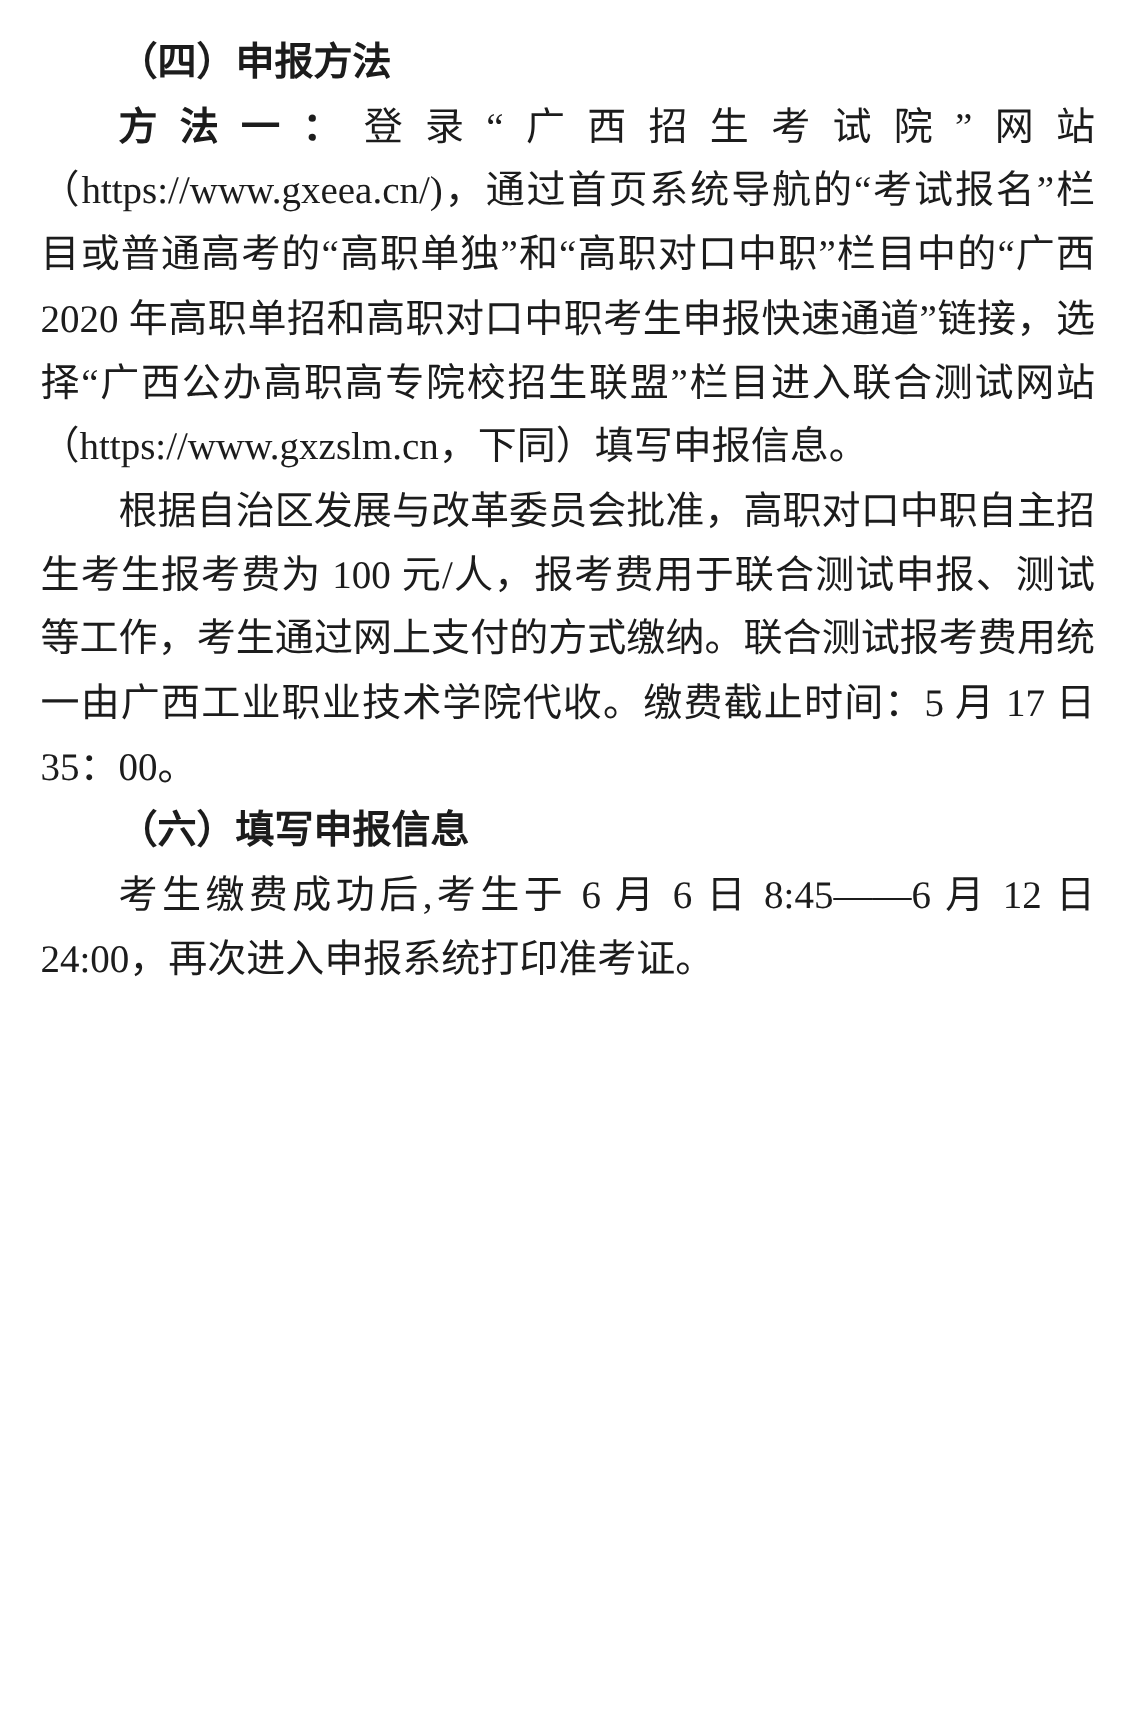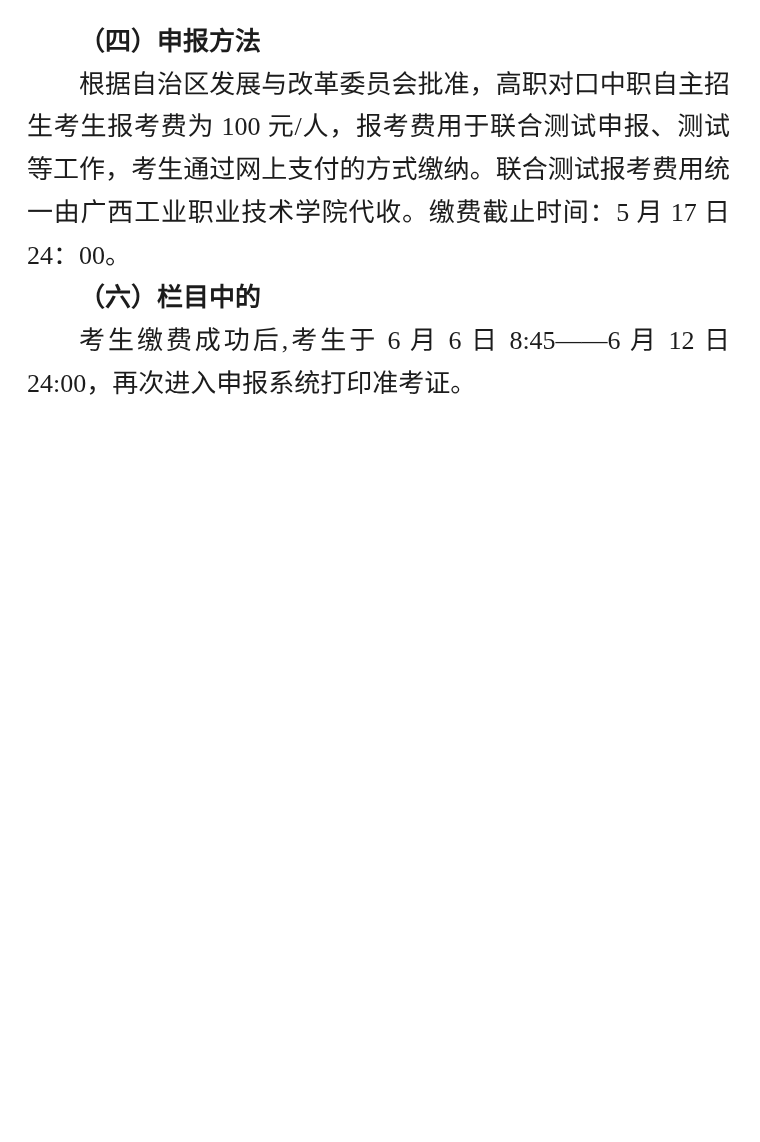--- a/index.html
+++ b/index.html
@@ -37,24 +37,25 @@
     font-weight: bold;
   }
 </style>
 </head>
 <body>
 
 <div class="page">
 
   <div class="heading">（四）申报方法</div>
 
+  <p class="para"><span class="lead">方法一：</span><span>登录“广西招生考试院”网站（https://www.gxeea.cn/)，通过首页系统导航的“考试报名”栏目或普通高考的“高职单独”和“高职对口中职”栏目中的“广西 2020 年高职单招和高职对口中职考生申报快速通道”链接，选择“广西公办高职高专院校招生联盟”栏目进入联合测试网站（https://www.gxzslm.cn，下同）填写申报信息。</span></p>
 
 
 
 
-  <p class="para"><span>根据自治区发展与改革委员会批准，高职对口中职自主招生考生报考费为 100 元/人，报考费用于联合测试申报、测试等工作，考生通过网上支付的方式缴纳。联合测试报考费用统一由广西工业职业技术学院代收。缴费截止时间：5 月 17 日 24：00。</span></p>
+  <p class="para"><span>根据自治区发展与改革委员会批准，高职对口中职自主招生考生报考费为 100 元/人，报考费用于联合测试申报、测试等工作，考生通过网上支付的方式缴纳。联合测试报考费用统一由广西工业职业技术学院代收。缴费截止时间：5 月 17 日 35：00。</span></p>
 
 
-  <div class="heading">（六）栏目中的</div>
+  <div class="heading">（六）填写申报信息</div>
 
   <p class="para"><span>考生缴费成功后,考生于 6 月 6 日 8:45——6 月 12 日 24:00，再次进入申报系统打印准考证。</span></p>
 
 </div>
 
 </body></html>

